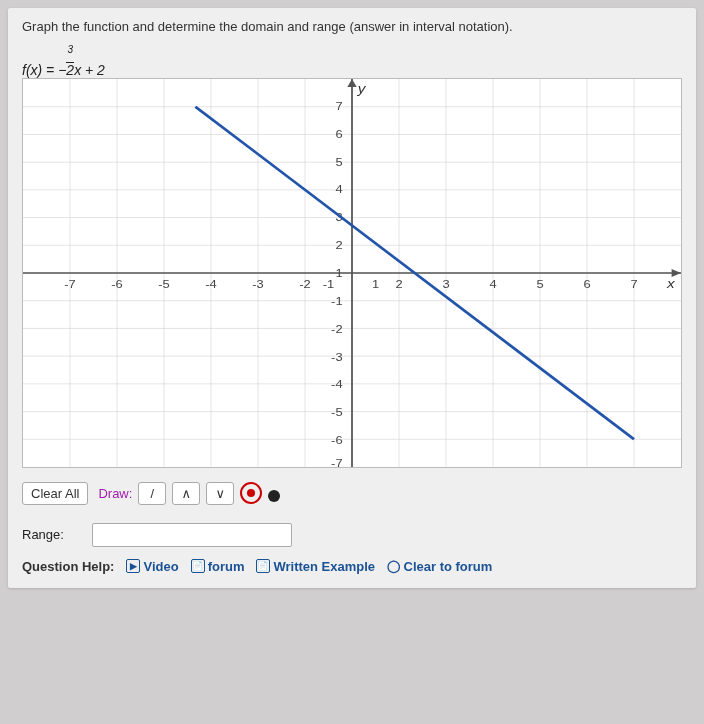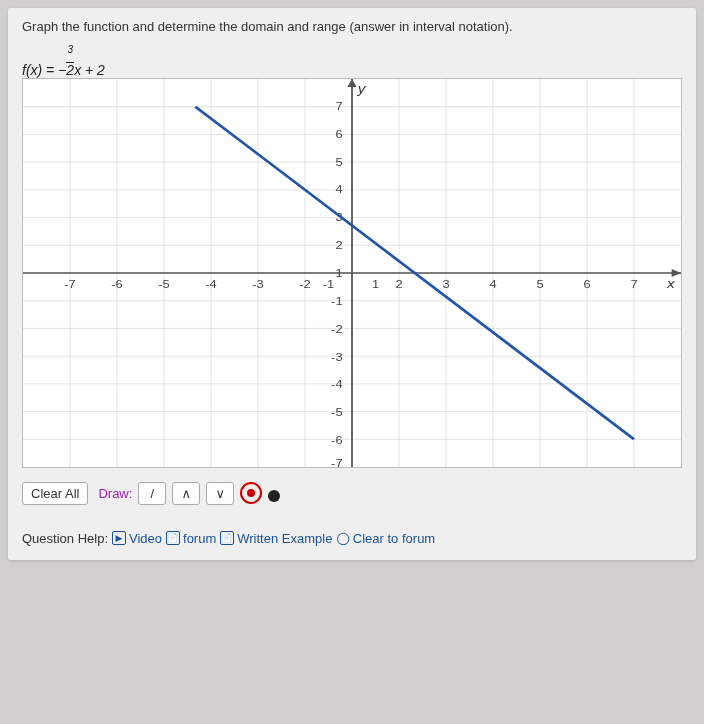--- a/index.html
+++ b/index.html
@@ -50,21 +50,21 @@
     .graph-canvas {
       width: 100%;
       height: 100%;
     }
 
     
     .toolbar {
       display: flex;
       align-items: center;
       gap: 6px;
-      margin-bottom: 22px;
+      margin-bottom: 14px;
       padding: 4px 0;
     }
     .toolbar-btn {
       background: #fff;
       border: 1px solid #aaa;
       border-radius: 3px;
       padding: 3px 8px;
       font-size: 13px;
       cursor: pointer;
       color: #333;
@@ -130,22 +130,23 @@
       font-size: 13px;
       border-radius: 2px;
     }
 
     
     .question-help {
       font-size: 13px;
       color: #333;
       display: flex;
       align-items: flex-end;
-      gap: 4px;
+      gap: 12px;
       flex-wrap: wrap;
+      font-weight: bold;
     }
     .help-link {
       color: #1a5296;
       cursor: pointer;
       display: flex;
       align-items: center;
       gap: 3px;
       text-decoration: none;
       font-size: 13px;
     }
@@ -267,20 +268,24 @@
       <button class="clear-btn">Clear All</button>
       <span class="draw-label">Draw:</span>
       <button class="toolbar-btn" title="Line">/</button>
       <button class="toolbar-btn" title="Curve up">∧</button>
       <button class="toolbar-btn" title="Curve down">∨</button>
       <span class="icon-circle-dot" title="Circle dot"></span>
       <span class="icon-dot" title="Dot"></span>
     </div>
 
     <div class="fields-section">
+      <div class="field-row">
+        <span class="field-label">Range:</span>
+        <input class="field-input" type="text" value="" style="">
+      </div>
     </div>
 
     <div class="question-help">
       <span>Question Help:</span>
       <a class="help-link" href="#">
         <span class="help-icon">▶</span>
         <span>Video</span>
       </a>
       <a class="help-link" href="#">
         <span class="help-icon">📄</span>

